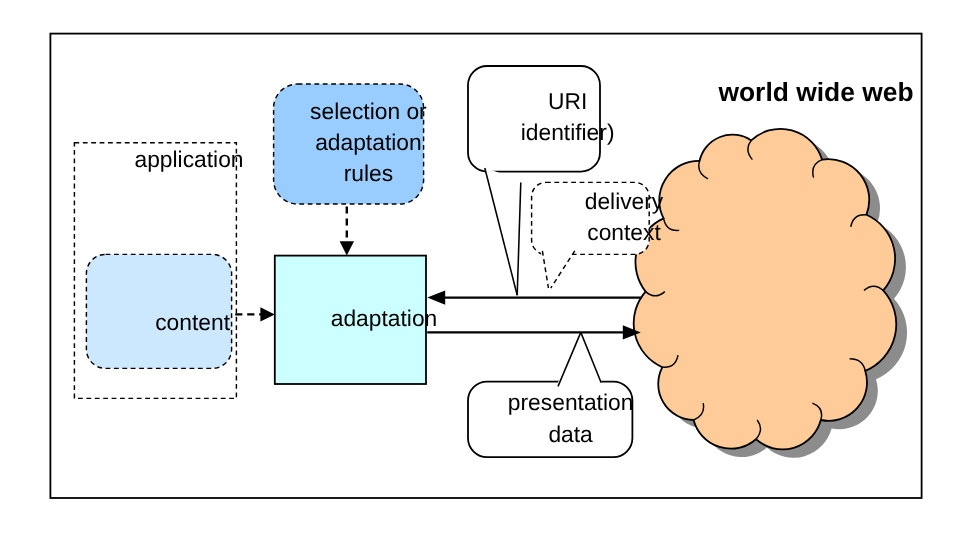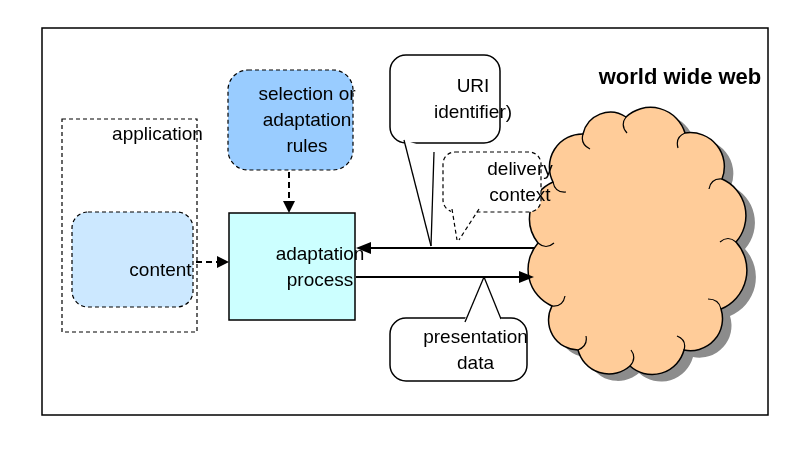--- a/index.html
+++ b/index.html
@@ -94,21 +94,20 @@
   </div>
 
   <div class="lbl" style="left:228px;top:70px;width:102px;height:100px;">
     <span>selection or</span>
     <span>adaptation</span>
     <span>rules</span>
   </div>
 
   <div class="lbl" style="left:229px;top:213px;width:126px;height:107px;">
     <span>adaptation</span>
-    <span>process</span>
   </div>
 
   <div class="lbl" style="left:390px;top:55px;width:110px;height:88px;">
     <span>URI</span>
     <span>identifier)</span>
   </div>
 
   <div class="lbl" style="left:443px;top:152px;width:98px;height:60px;">
     <span>delivery</span>
     <span>context</span>

